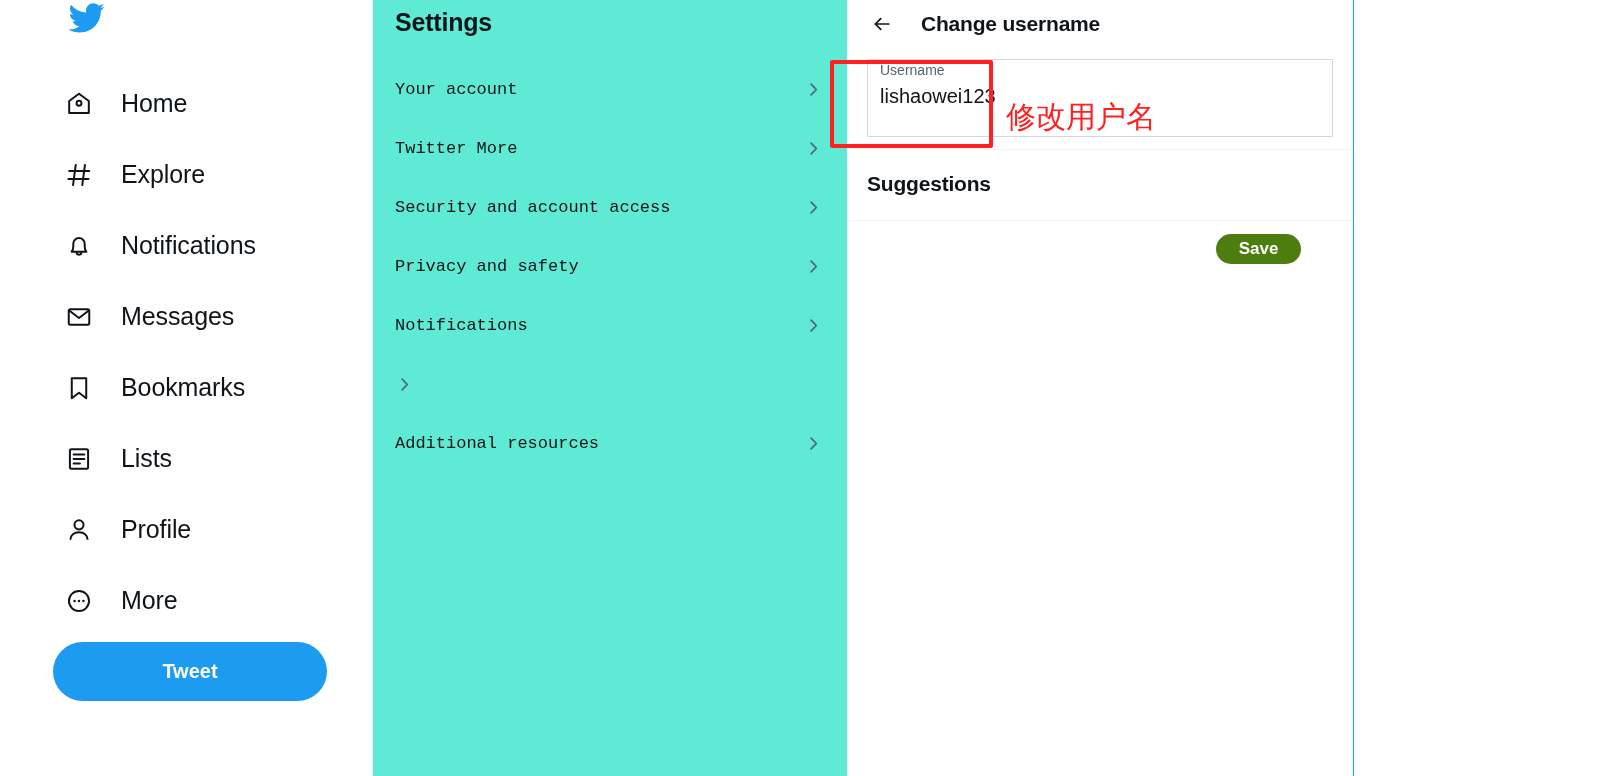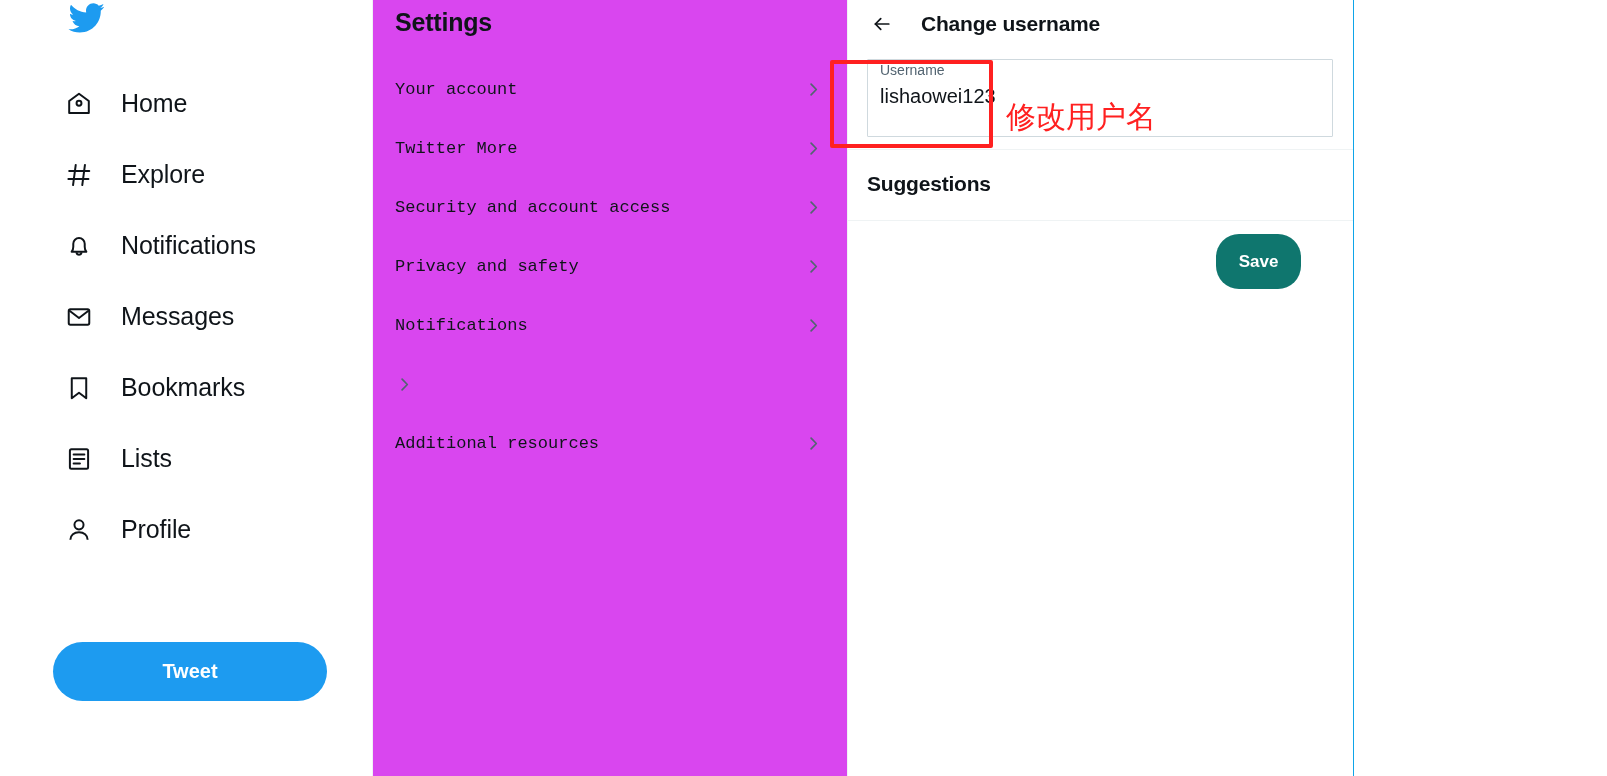--- a/index.html
+++ b/index.html
@@ -95,21 +95,21 @@
     font-weight: bold;
     cursor: pointer;
   }
 
   
   .settings-col {
     width: 475px;
     flex: 0 0 475px;
     height: 100%;
     position: relative;
-    background: #d946ef;
+    background: #5eead4;
     border-right: 1px solid #eff3f4;
   }
 
   .settings-title {
     position: absolute;
     left: 22px;
     top: 8px;
     font-size: 25px;
     font-weight: bold;
     color: #0f1419;
@@ -254,25 +254,25 @@
   }
 
   .save-row {
     display: flex;
     justify-content: flex-end;
     align-items: center;
     padding: 13px 52px 13px 0;
   }
   .save-button {
     min-width: 85px;
-    height: 55px;
+    height: 30px;
     padding: 0 22px;
     border: none;
     border-radius: 23px;
-    background: #0f766e;
+    background: #4d7c0f;
     color: #ffffff;
     font-family: "Liberation Sans", sans-serif;
     font-size: 17px;
     font-weight: bold;
     cursor: pointer;
   }
 
   .right-rail {
     flex: 1 1 auto;
     height: 100%;
@@ -355,20 +355,31 @@
       <li class="nav-item">
         <span class="nav-icon">
           <svg width="28" height="28" viewBox="0 0 24 24" fill="none" stroke="currentColor" stroke-width="1.7" stroke-linejoin="round">
             <circle cx="12" cy="7.6" r="3.9"></circle>
             <path d="M4.6 20.4c0-4 3.3-6.4 7.4-6.4s7.4 2.4 7.4 6.4"></path>
           </svg>
         </span>
         <span class="nav-label">Profile</span>
       </li>
 
+      <li class="nav-item">
+        <span class="nav-icon">
+          <svg width="28" height="28" viewBox="0 0 24 24" fill="none" stroke="currentColor" stroke-width="1.7">
+            <circle cx="12" cy="12" r="8.6"></circle>
+            <circle cx="8.2" cy="12" r="1.05" fill="currentColor" stroke="none"></circle>
+            <circle cx="12" cy="12" r="1.05" fill="currentColor" stroke="none"></circle>
+            <circle cx="15.8" cy="12" r="1.05" fill="currentColor" stroke="none"></circle>
+          </svg>
+        </span>
+        <span class="nav-label">More</span>
+      </li>
 
     </ul>
 
     <button class="tweet-button">Tweet</button>
   </nav>
 
   <section class="settings-col">
     <h1 class="settings-title">Settings</h1>
 
     <ul class="settings-list">

